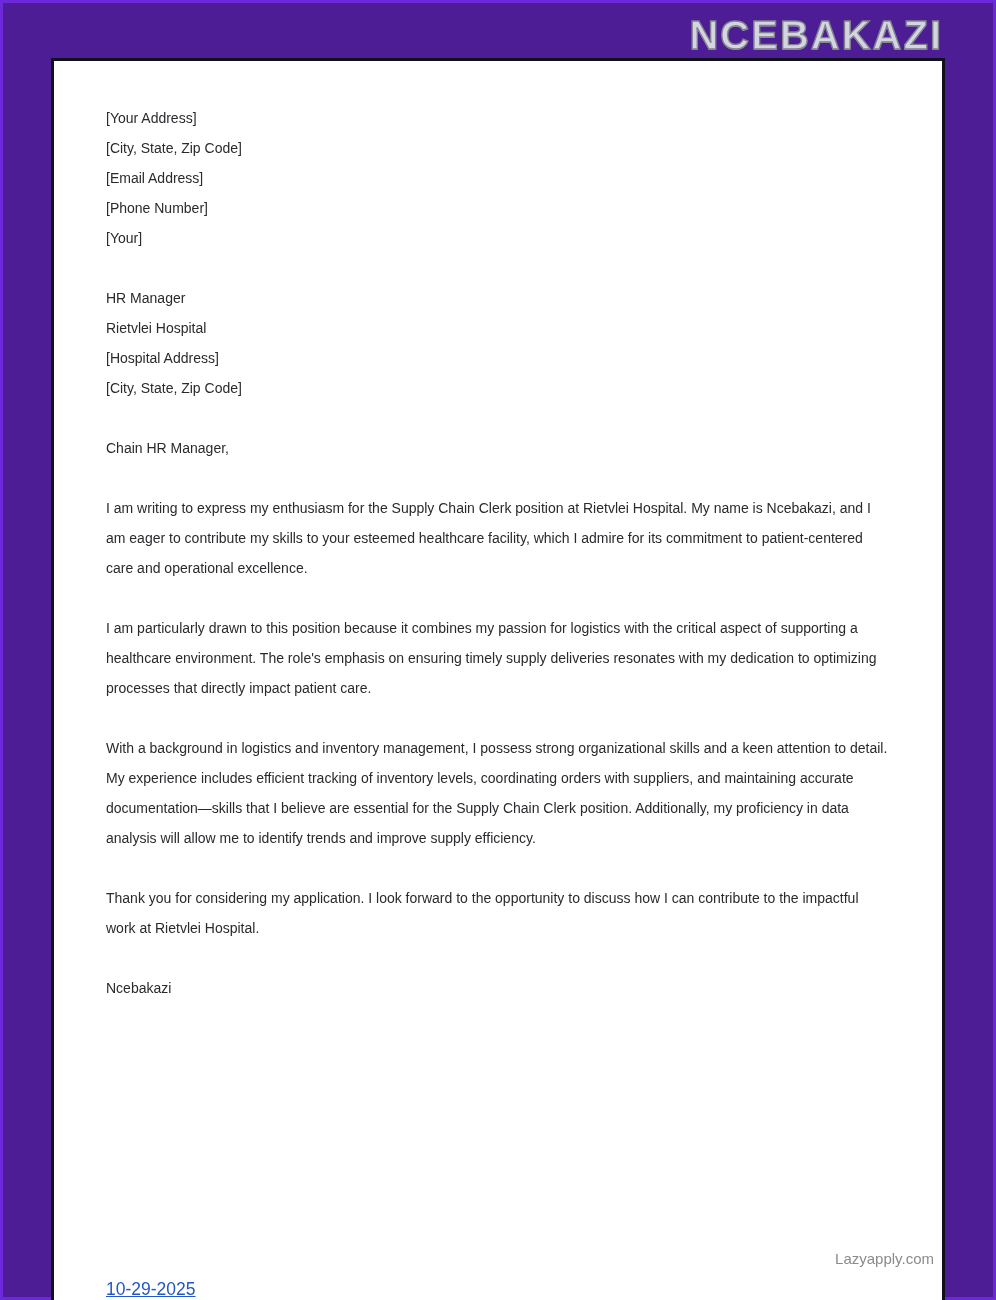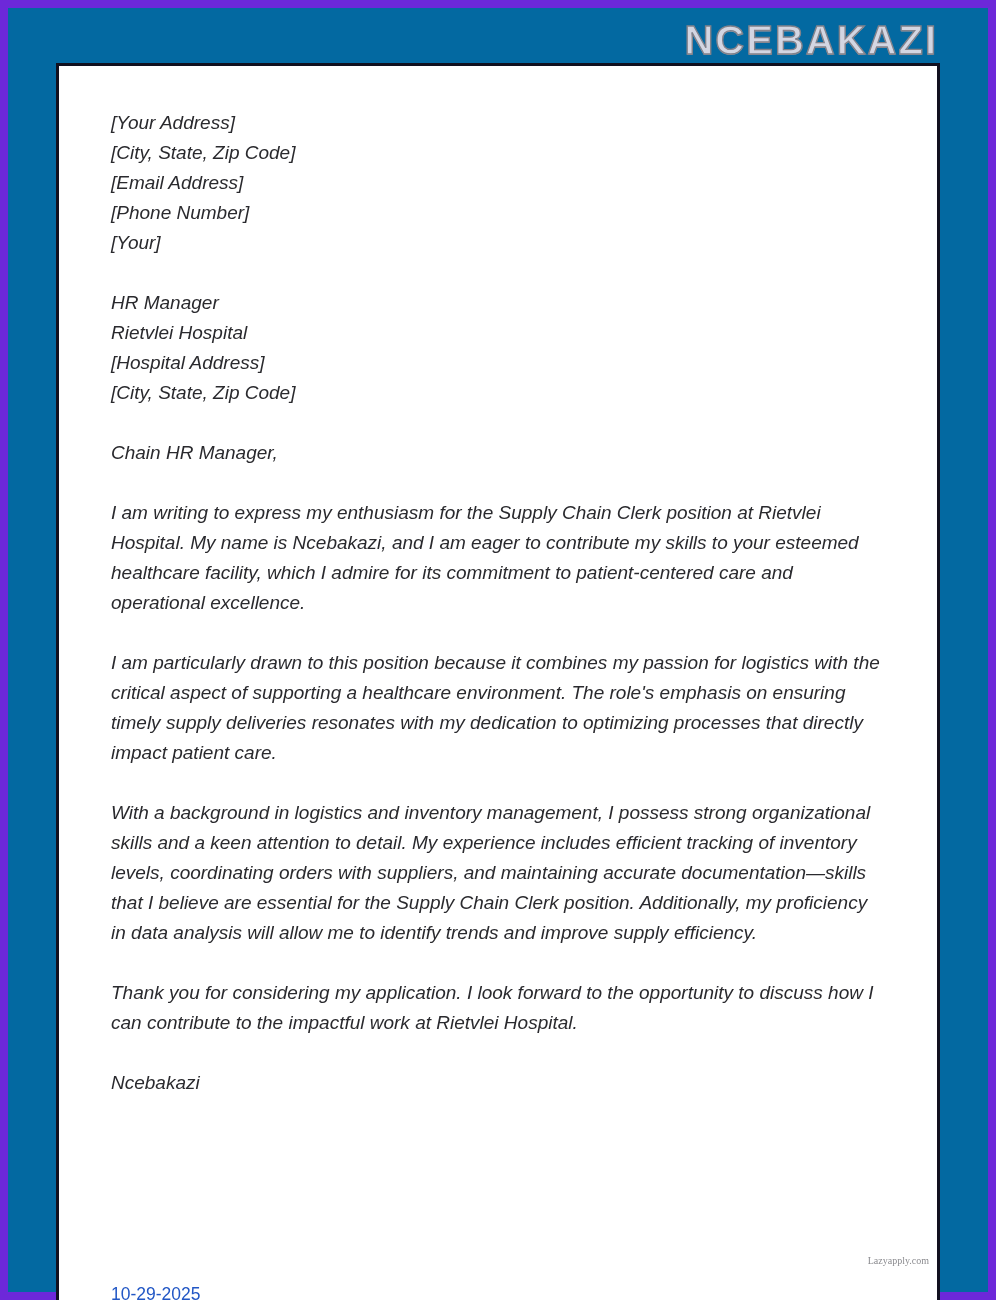--- a/index.html
+++ b/index.html
@@ -7,22 +7,22 @@
     width: 996px; height: 1300px;
     font-family: "Liberation Sans", "DejaVu Sans", sans-serif;
   }
   body {
     position: relative;
     overflow: hidden;
     background: #f4f5fa;
   }
   .frame {
     position: absolute; inset: 0;
-    background: #0369a1;
-    border: 8px solid #6d28d9;
+    background: #4c1d95;
+    border: 3px solid #6d28d9;
   }
   .brand {
     position: absolute;
     top: 10px; right: 50px;
     font-size: 40px;
     font-weight: 700;
     letter-spacing: 2px;
     color: #d3d6e2;
     -webkit-text-stroke: 1.4px #82828b;
     text-shadow: 0 1px 0 #9a9aa4;
@@ -30,34 +30,32 @@
   .page {
     position: absolute;
     left: 48px; right: 48px; top: 55px;
     height: 1420px;
     background: #ffffff;
     border: 3px solid #11101f;
     padding: 42px 52px 20px 52px;
   }
   .letter {
     max-width: 792px;
-    font-size: 19px;
+    font-size: 14px;
     line-height: 30px;
     color: #2a2a2e;
-    font-style: italic;
   }
   .letter p { margin: 0; }
   .gap { height: 30px; }
   .para { margin-bottom: 30px !important; }
   .watermark {
     position: absolute;
     top: 1189px; right: 8px;
-    font-size: 10px;
+    font-size: 15px;
     color: #8b8b8f;
-    font-family: Liberation Serif, serif;
   }
   .date-link {
     position: absolute;
     top: 1218px; left: 52px;
     font-size: 17.5px;
     color: #2257c5;
     text-decoration: underline;
     cursor: pointer;
   }
 </style>

